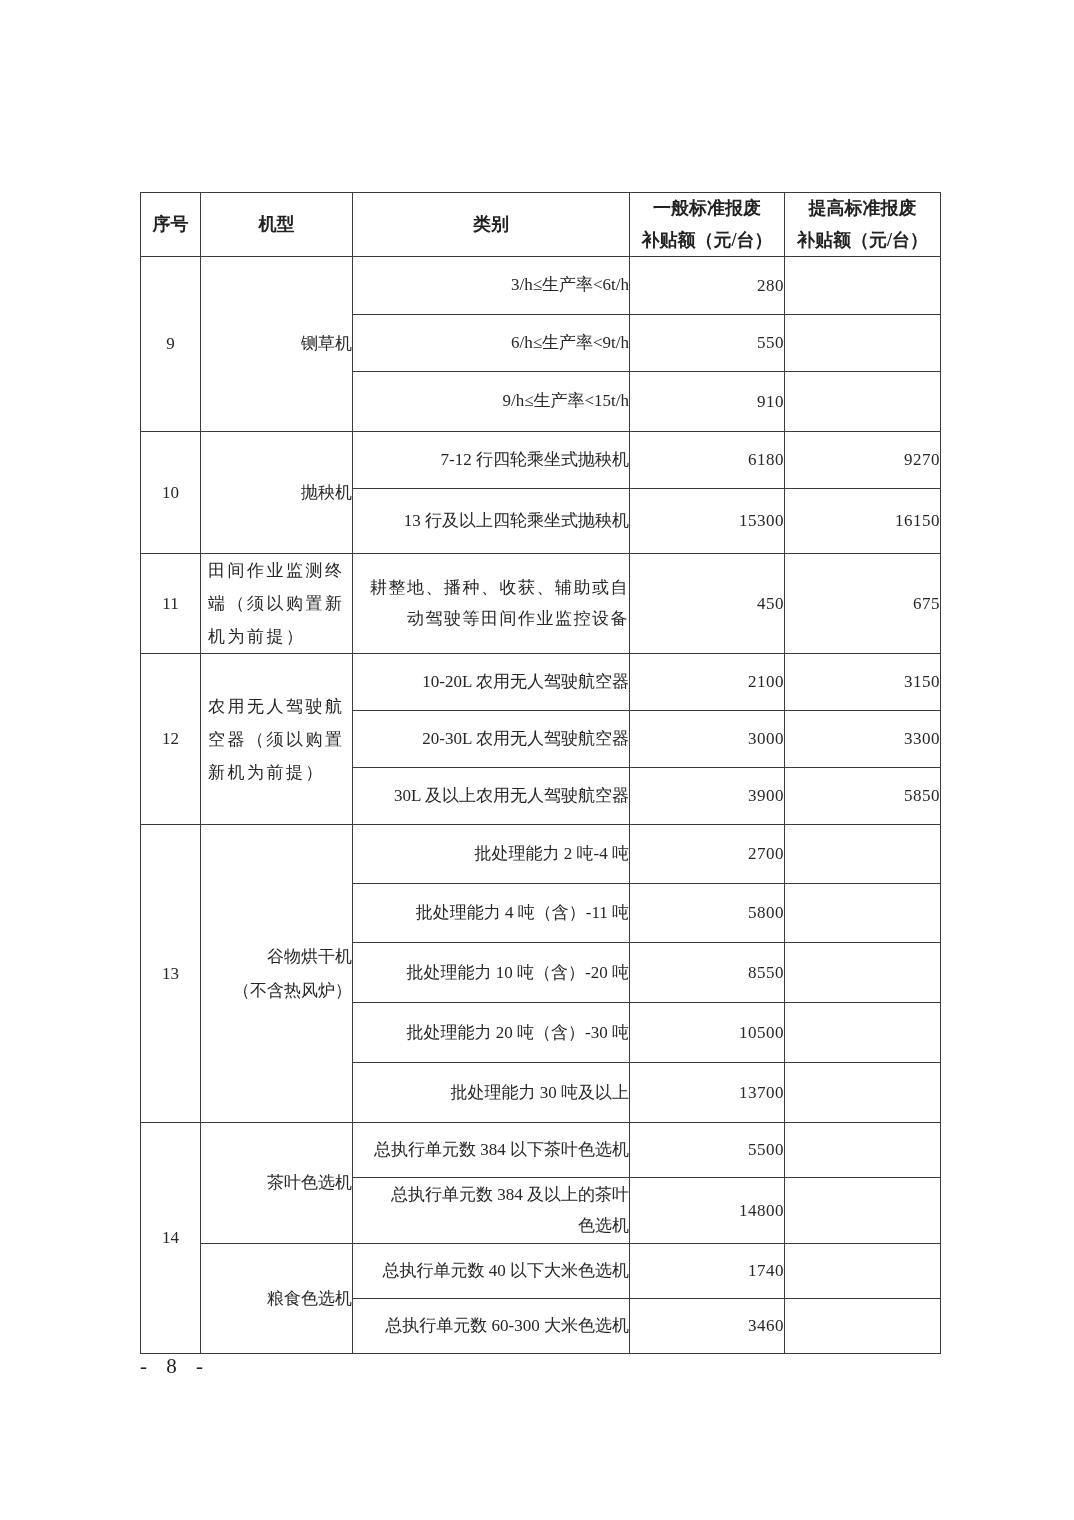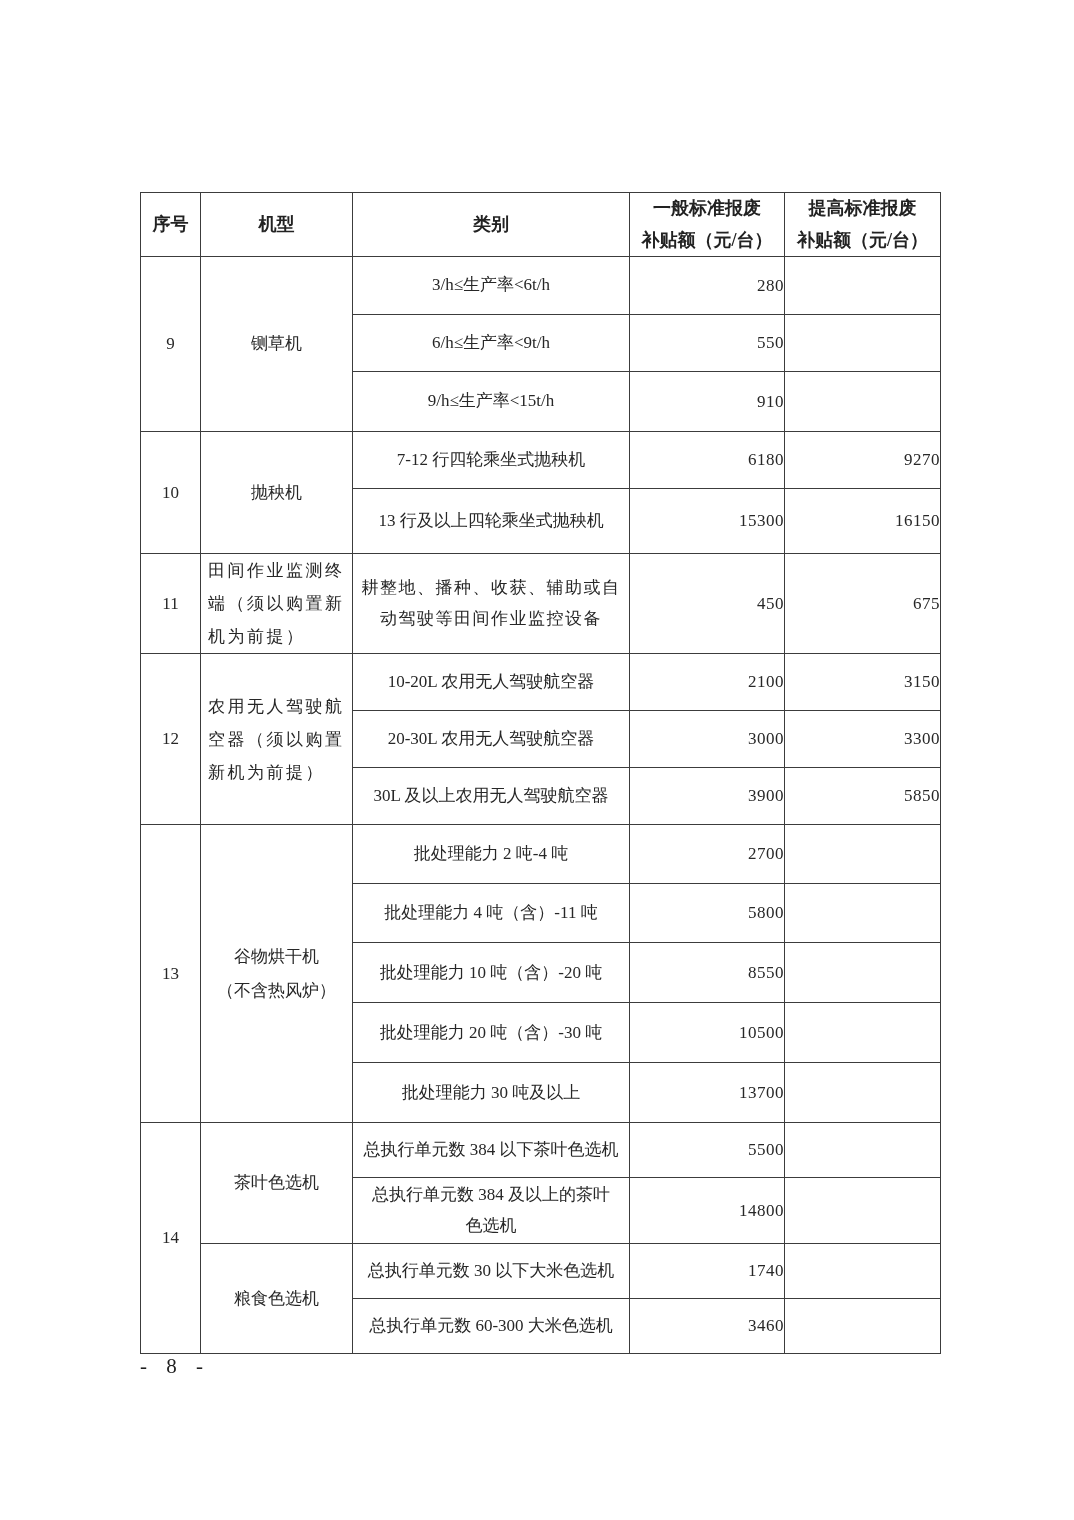--- a/index.html
+++ b/index.html
@@ -47,32 +47,32 @@
     font-size: 17px;
   }
   td.no {
     text-align: center;
   }
   td.num {
     text-align: right;
     letter-spacing: 0.5px;
   }
   td.machine {
-    text-align: center;
+    text-align: right;
     white-space: pre-line;
     line-height: 2.0;
   }
   td.machine.long {
     text-align: left;
     padding: 0 7px;
     letter-spacing: 2.5px;
     line-height: 1.95;
   }
   td.cat {
-    text-align: center;
+    text-align: right;
     padding: 3px 6px 3px 11px;
     white-space: pre-line;
     line-height: 1.8;
   }
   td.cat.justified {
     letter-spacing: 1.5px;
   }
   .pageno {
     position: absolute;
     left: 140px;
@@ -207,21 +207,21 @@
         <td class="num"></td>
       </tr>
       <tr style="height:66px">
         <td class="cat">总执行单元数 384 及以上的茶叶
 色选机</td>
         <td class="num">14800</td>
         <td class="num"></td>
       </tr>
       <tr style="height:55px">
         <td class="machine" rowspan="2">粮食色选机</td>
-        <td class="cat">总执行单元数 30 以下大米色选机</td>
+        <td class="cat">总执行单元数 40 以下大米色选机</td>
         <td class="num">1740</td>
         <td class="num"></td>
       </tr>
       <tr style="height:55px">
         <td class="cat">总执行单元数 60-300 大米色选机</td>
         <td class="num">3460</td>
         <td class="num"></td>
       </tr>
     </tbody>
   </table>

